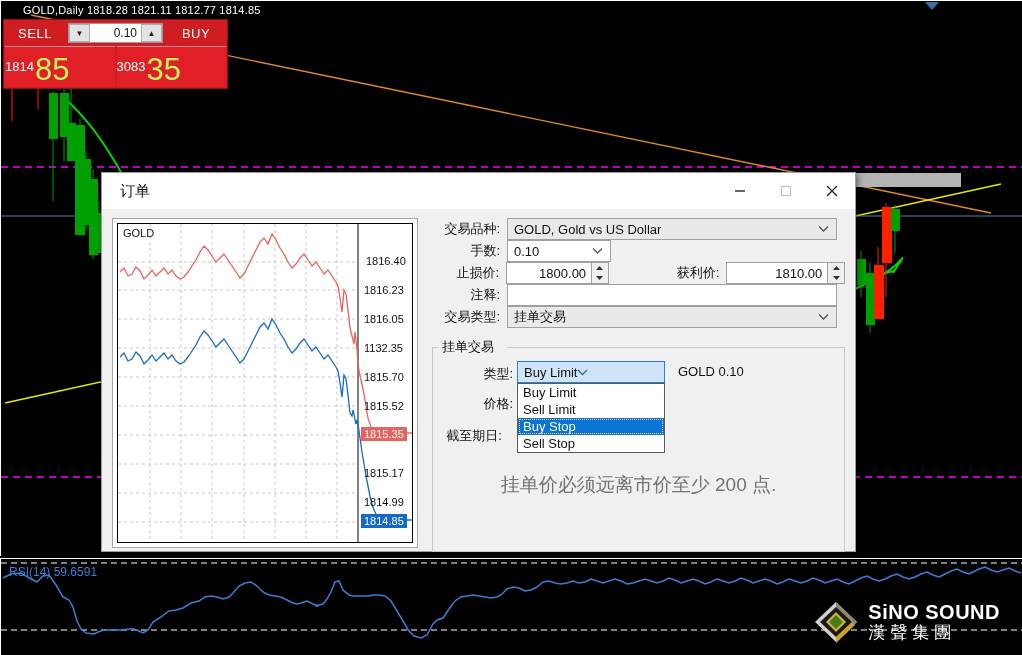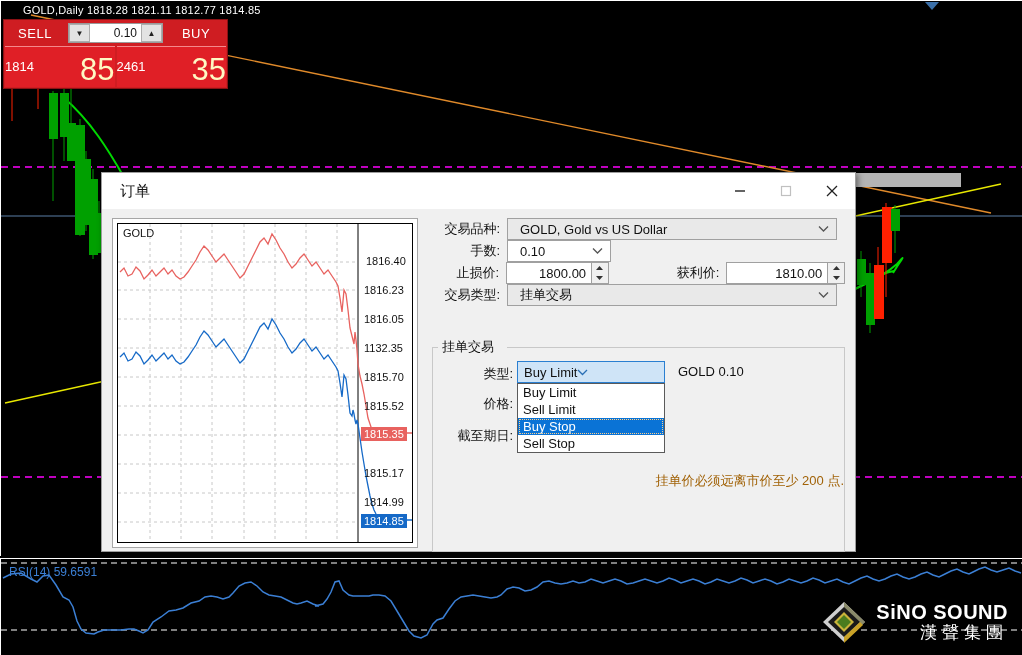--- a/index.html
+++ b/index.html
@@ -23,23 +23,23 @@
   #oct-top{display:flex;height:26px;align-items:stretch;}
   .oct-side{flex:0 0 62px;display:flex;align-items:center;justify-content:center;
             color:#fff;font-size:13px;letter-spacing:.5px;}
   #oct-vol{flex:1;display:flex;align-items:stretch;margin:3px 2px;background:#fff;
            border:1px solid #9a9a9a;}
   .oct-spin{width:19px;background:#e3e3e3;border:1px solid #adadad;display:flex;
             align-items:center;justify-content:center;font-size:8px;color:#222;}
   #oct-vol-val{flex:1;display:flex;align-items:center;justify-content:flex-end;
                padding-right:4px;font-size:12px;color:#111;}
   #oct-bottom{display:flex;height:42px;gap:2px;padding:0 1px 1px 1px;box-sizing:border-box;}
-  .oct-price{flex:1;background:#e01f26;display:flex;align-items:flex-end;justify-content:space-between;
+  .oct-price{flex:1;background:#e01f26;display:flex;align-items:flex-end;justify-content:flex-start;
              position:relative;border-top:1px solid #f4888c;}
-  .oct-big{font-size:31px;color:#fef9c3;line-height:34px;font-weight:400;margin-top:42px;}
+  .oct-big{font-size:31px;color:#bef264;line-height:34px;font-weight:400;margin-top:42px;}
   .oct-small{font-size:13px;color:#fff;line-height:34px;margin-right:1px;
              align-self:flex-end;padding-bottom:3px;}
 
   
   #dialog{position:absolute;left:101px;top:172px;width:755px;height:380px;
           background:#f0f0f0;border:1px solid #9d9d9d;box-shadow:2px 2px 6px rgba(0,0,0,.45);
           box-sizing:border-box;}
   #titlebar{height:36px;background:#fff;display:flex;align-items:center;}
   #dlg-title{flex:1;padding-left:18px;font-size:15px;color:#111;}
   .winbtn{width:46px;height:36px;display:flex;align-items:center;justify-content:center;}
@@ -54,21 +54,21 @@
   #mini-sym{position:absolute;left:5px;top:3px;font-size:11px;color:#111;z-index:4;}
   .mini-tick{position:absolute;font-size:11px;color:#111;white-space:nowrap;}
   .mini-badge{position:absolute;font-size:11px;color:#fff;padding:1px 3px;white-space:nowrap;}
 
   
   #form{position:absolute;left:330px;top:9px;right:10px;bottom:8px;}
   .row{display:flex;align-items:center;margin-bottom:0;}
   .lbl{font-size:13px;color:#111;text-align:right;padding-right:7px;}
   .lbl-w{width:68px;}
   .combo{height:22px;background:#e9e9e9;border:1px solid #a0a0a0;display:flex;align-items:center;
-         font-size:13px;color:#111;padding-left:12px;box-sizing:border-box;position:relative;}
+         font-size:13px;color:#111;padding-left:6px;box-sizing:border-box;position:relative;}
   .combo .chev{position:absolute;right:7px;top:50%;transform:translateY(-50%);}
   .combo-white{background:#fff;}
   .numfield{height:22px;background:#fff;border:1px solid #a0a0a0;display:flex;align-items:center;
             justify-content:flex-end;font-size:13px;color:#111;padding-right:5px;box-sizing:border-box;}
   .spinner{width:17px;height:22px;background:#f0f0f0;border:1px solid #a0a0a0;border-left:none;
            display:flex;flex-direction:column;box-sizing:border-box;}
   .spinner div{flex:1;display:flex;align-items:center;justify-content:center;}
   .textfield{height:22px;background:#fff;border:1px solid #a0a0a0;box-sizing:border-box;}
 
   
@@ -86,30 +86,30 @@
             border:1px solid #5a5a5a;box-sizing:border-box;z-index:30;}
   .dd-item{height:17px;line-height:17px;padding-left:5px;font-size:13px;color:#111;box-sizing:border-box;}
   .dd-item.sel{background:#0a73d6;color:#fff;outline:1px dotted #ffd08a;outline-offset:-2px;}
 
   #gold-lot{position:absolute;left:245px;top:17px;font-size:13px;color:#111;}
   #place-order{position:absolute;left:245px;top:60px;width:162px;height:22px;
                background:#a8c6ef;border:1px solid #7f9fcd;outline:1px solid #cfcfcf;outline-offset:1px;
                display:flex;align-items:center;justify-content:center;font-size:13px;color:#111;
                box-sizing:border-box;}
   #price-label{position:absolute;left:14px;top:48px;width:66px;text-align:right;font-size:13px;color:#111;}
-  #expiry-label{position:absolute;left:2px;top:80px;width:78px;text-align:right;font-size:13px;color:#111;}
+  #expiry-label{position:absolute;left:2px;top:80px;width:78px;text-align:center;font-size:13px;color:#111;}
   #expiry-combo{position:absolute;left:84px;top:76px;width:148px;height:22px;background:#fff;
                 border:1px solid #a0a0a0;box-sizing:border-box;display:flex;align-items:center;
                 padding-left:5px;}
   #expiry-check{width:12px;height:12px;border:1px solid #2a7fd1;background:#fff;flex:0 0 12px;}
   #expiry-text{margin-left:5px;font-size:13px;color:#9b9b9b;}
-  #hint{position:absolute;left:0;right:0;top:125px;text-align:right;font-size:13px;color:#a16207;}
-
-  
-  #wm{position:absolute;right:14px;bottom:10px;display:flex;align-items:center;text-align:right;}
+  #hint{position:absolute;left:0;right:0;top:125px;text-align:center;font-size:19px;color:#737373;}
+
+  
+  #wm{position:absolute;right:22px;bottom:10px;display:flex;align-items:center;}
   #wm-text{margin-left:8px;color:#fff;}
   #wm-en{font-size:20px;letter-spacing:.5px;line-height:21px;font-weight:bold;}
   #wm-cn{font-size:17px;letter-spacing:5px;line-height:19px;}
   .top-caret{position:absolute;left:924px;top:1px;width:0;height:0;
              border-left:7px solid transparent;border-right:7px solid transparent;
              border-top:8px solid #3b6fa8;}
 </style>
 </head>
 <body>
 
@@ -189,21 +189,21 @@
         <div class="oct-spin">▲</div>
       </div>
       <div class="oct-side">BUY</div>
     </div>
     <div id="oct-bottom">
       <div class="oct-price">
         <span class="oct-small">1814</span>
         <span class="oct-big">85</span>
       </div>
       <div class="oct-price">
-        <span class="oct-small">2461</span>
+        <span class="oct-small">3083</span>
         <span class="oct-big">35</span>
       </div>
     </div>
   </div>
 
   <div id="wm">
     <svg width="48" height="46" viewBox="0 0 48 46">
       <polygon points="24,3 45,23 24,43 3,23" fill="#cfcfcf"></polygon>
       <polygon points="24,3 45,23 24,43" fill="#8a8a6a"></polygon>
       <polygon points="24,8 40,23 24,38 8,23" fill="#1a1a1a"></polygon>
@@ -330,20 +330,24 @@
               </svg>
             </div>
           <div>
               <svg width="7" height="4">
                 <polygon points="0,0 7,0 3.5,4" fill="#333"></polygon>
               </svg>
             </div>
         </div>
       </div>
 
+      <div class="row">
+        <div class="lbl lbl-w">注释:</div>
+        <div class="textfield" style="width:330px;"></div>
+      </div>
 
       <div class="row">
         <div class="lbl lbl-w">交易类型:</div>
         <div class="combo" style="width:330px;">
           <span>挂单交易</span>
           <svg class="chev" width="11" height="7">
               <polyline points="1,1 5.5,5.5 10,1" fill="none" stroke="#555" stroke-width="1.3"></polyline>
             </svg>
         </div>
       </div>

